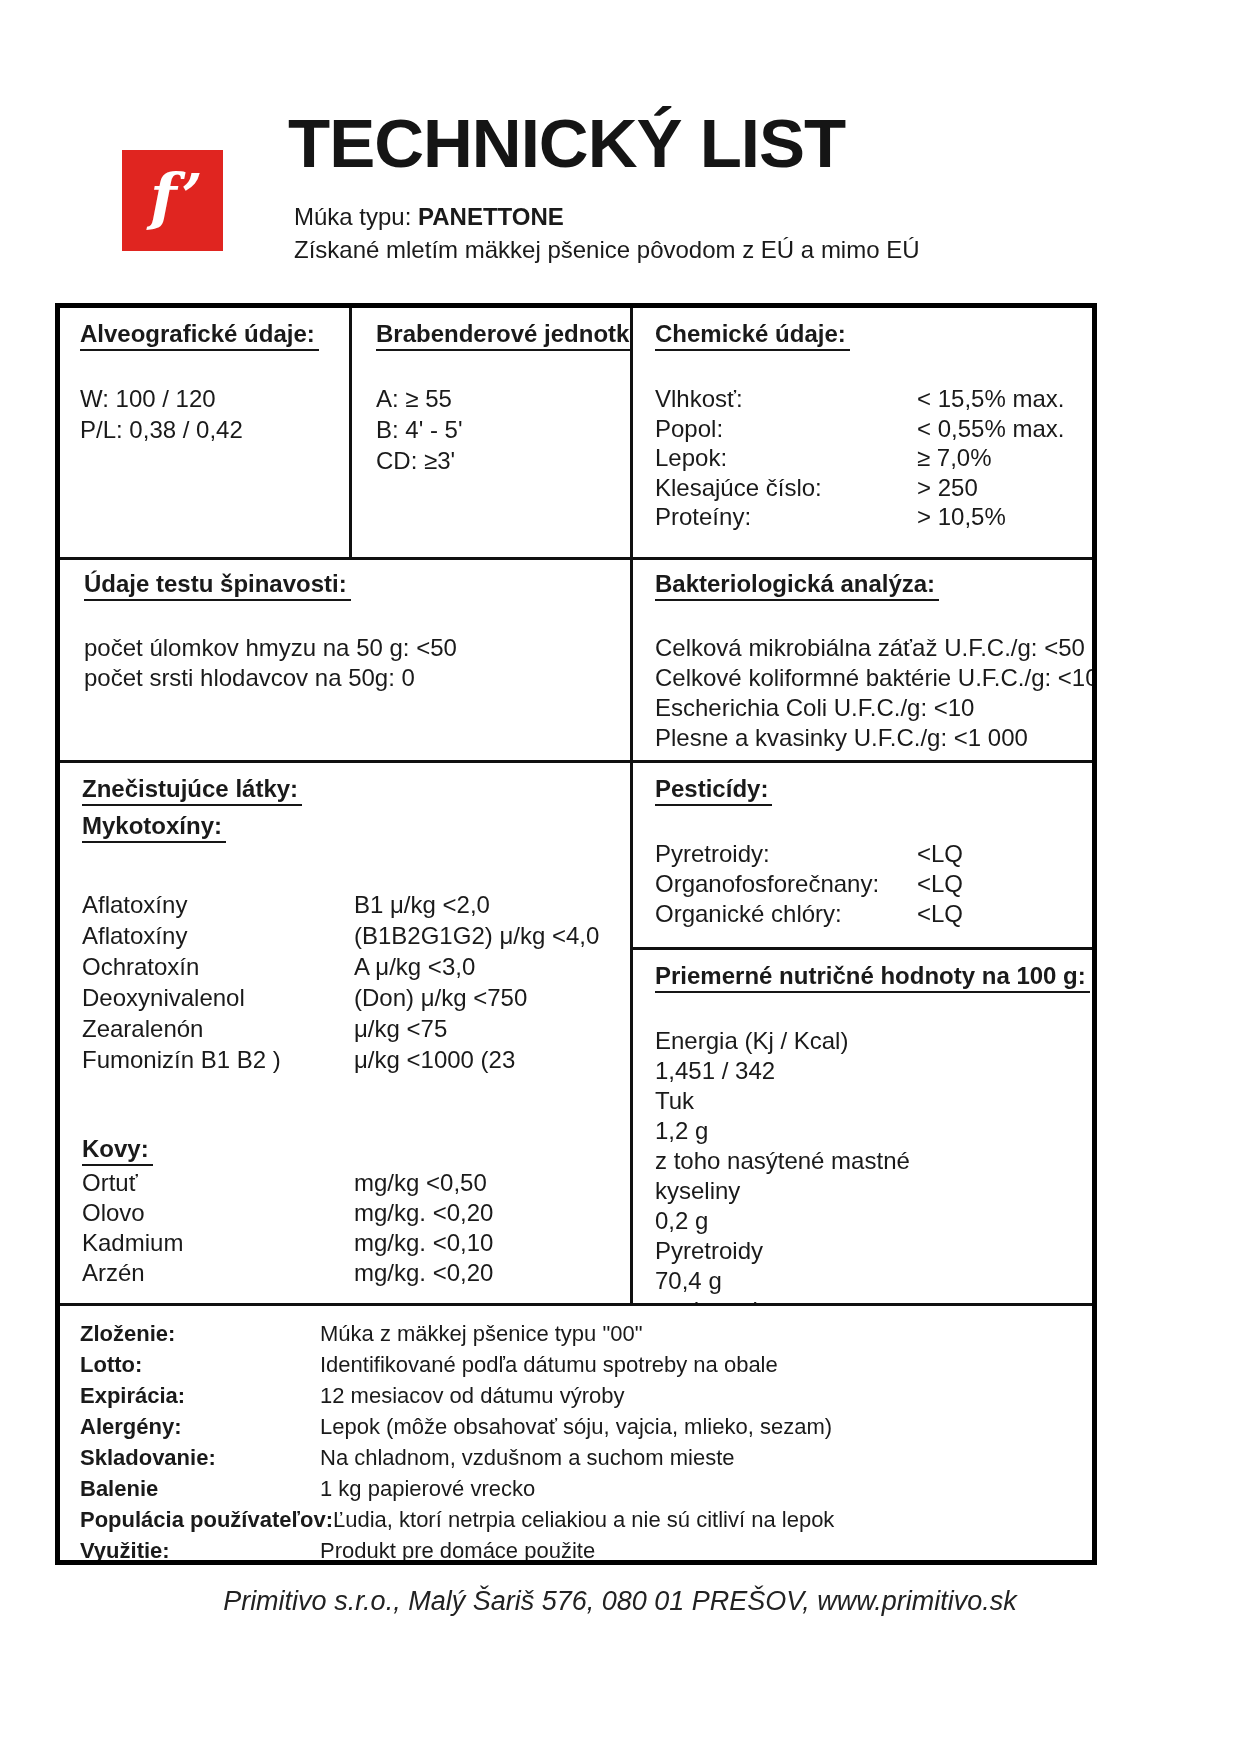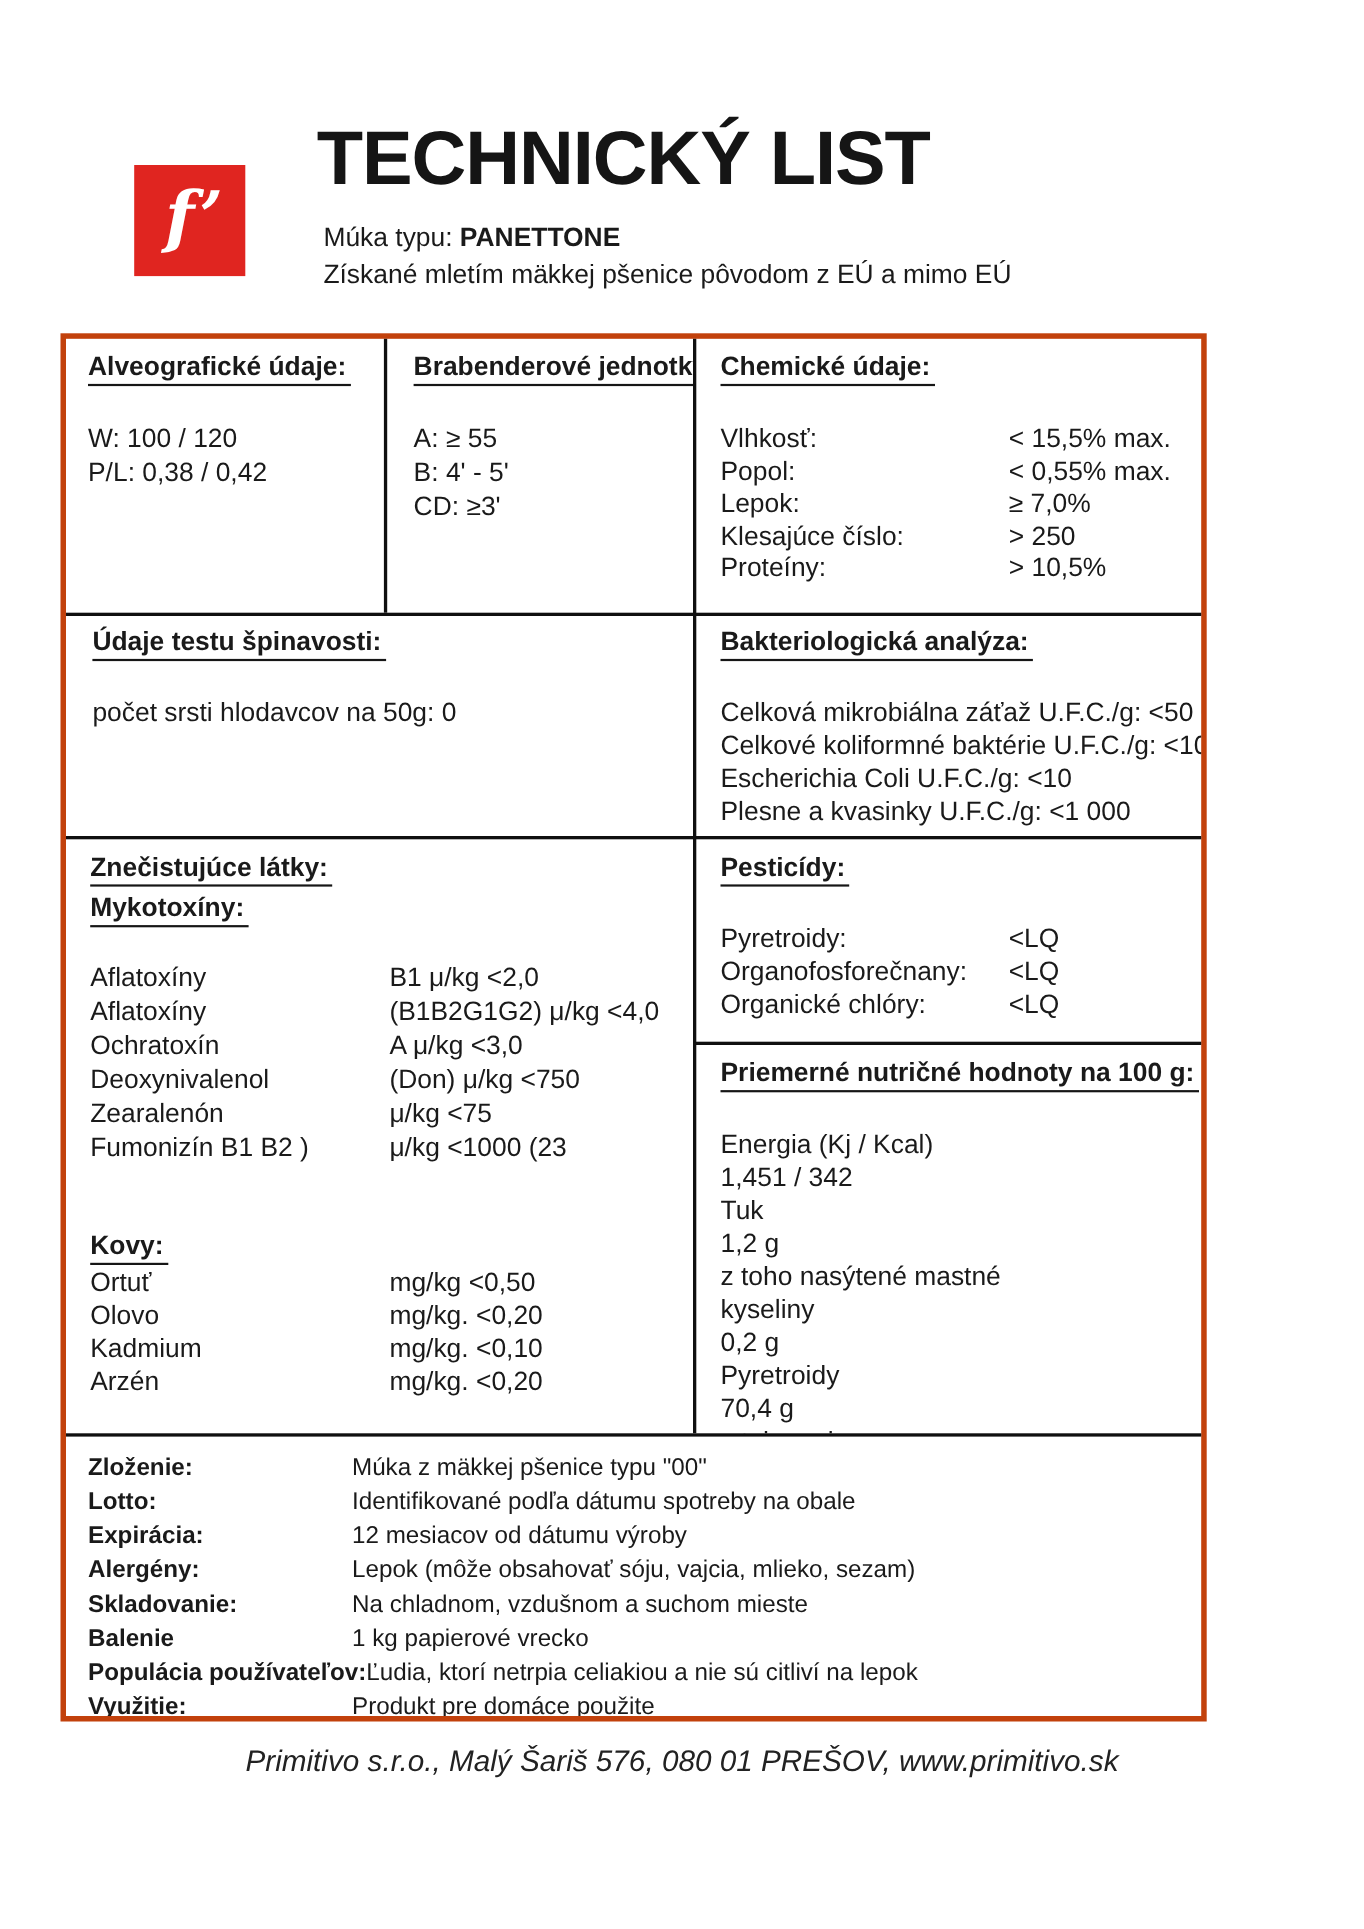--- a/index.html
+++ b/index.html
@@ -30,21 +30,21 @@
     color: #151515; white-space: nowrap;
   }
   .subtitle { position: absolute; left: 294px; top: 203px; font-size: 24px; white-space: nowrap; }
   .subtitle .bold { font-weight: bold; }
   .subtitle2 { position: absolute; left: 294px; top: 236px; font-size: 24px; white-space: nowrap; }
 
   
   .spec-table {
     position: absolute; left: 55px; top: 303px;
     width: 1042px; height: 1262px;
-    border: 5px solid #c2410c;
+    border: 5px solid #000000;
   }
   .vline, .hline { position: absolute; background: #101010; }
   .v1 { left: 289px; top: 0; width: 3px; height: 249px; }
   .v2 { left: 570px; top: 0; width: 3px; height: 995px; }
   .h1 { left: 0; top: 249px; width: 100%; height: 3px; }
   .h2 { left: 0; top: 452px; width: 100%; height: 3px; }
   .h3 { left: 570px; top: 639px; right: 0; width: 462px; height: 3px; }
   .h4 { left: 0; top: 995px; width: 100%; height: 3px; }
 
   .cell { position: absolute; overflow: hidden; }
@@ -70,21 +70,21 @@
 
   .pairs { margin-top: 33px; }
   .pair { display: flex; font-size: 24px; line-height: 29.5px; white-space: nowrap; }
   .pair .lbl { flex: none; min-width: 262px; }
   .pairs-left .pair { line-height: 31px; }
   .pairs-left .pair .lbl { min-width: 272px; }
   .nutri .pair { line-height: 30px; flex-direction: column; }
   .pest .pair, .kovy .pair { line-height: 30px; }
 
   .sub-header-block .sec-header { margin-bottom: 6px; }
-  .myko { margin-top: 24px; }
+  .myko { margin-top: 40px; }
   .kovy-header { margin-top: 60px; }
   .kovy { margin-top: 2px; }
 
   .info-rows { margin-top: 0; }
   .info-row { display: flex; font-size: 22px; line-height: 31px; white-space: nowrap; }
   .info-row .ilbl { flex: none; min-width: 240px; font-weight: bold; }
 
   .footer {
     position: absolute; left: 0; top: 1586px; width: 1240px;
     text-align: center; font-style: italic; font-size: 27px; color: #222222;
@@ -150,20 +150,21 @@
         <div class="pair">
             <span class="lbl">Proteíny:</span>
             <span class="val">&gt; 10,5%</span>
           </div>
       </div>
     </div>
 
     <div class="cell cellD">
       <span class="sec-header">Údaje testu špinavosti:</span>
       <div class="lines" style="line-height:30px;">
+        <div class="line">počet úlomkov hmyzu na 50 g: &lt;50</div>
         <div class="line">počet srsti hlodavcov na 50g: 0</div>
       </div>
     </div>
 
     <div class="cell cellE">
       <span class="sec-header">Bakteriologická analýza:</span>
       <div class="lines" style="line-height:30px;">
         <div class="line">Celková mikrobiálna záťaž U.F.C./g: &lt;50 000</div>
         <div class="line">Celkové koliformné baktérie U.F.C./g: &lt;100</div>
         <div class="line">Escherichia Coli U.F.C./g: &lt;10</div>

